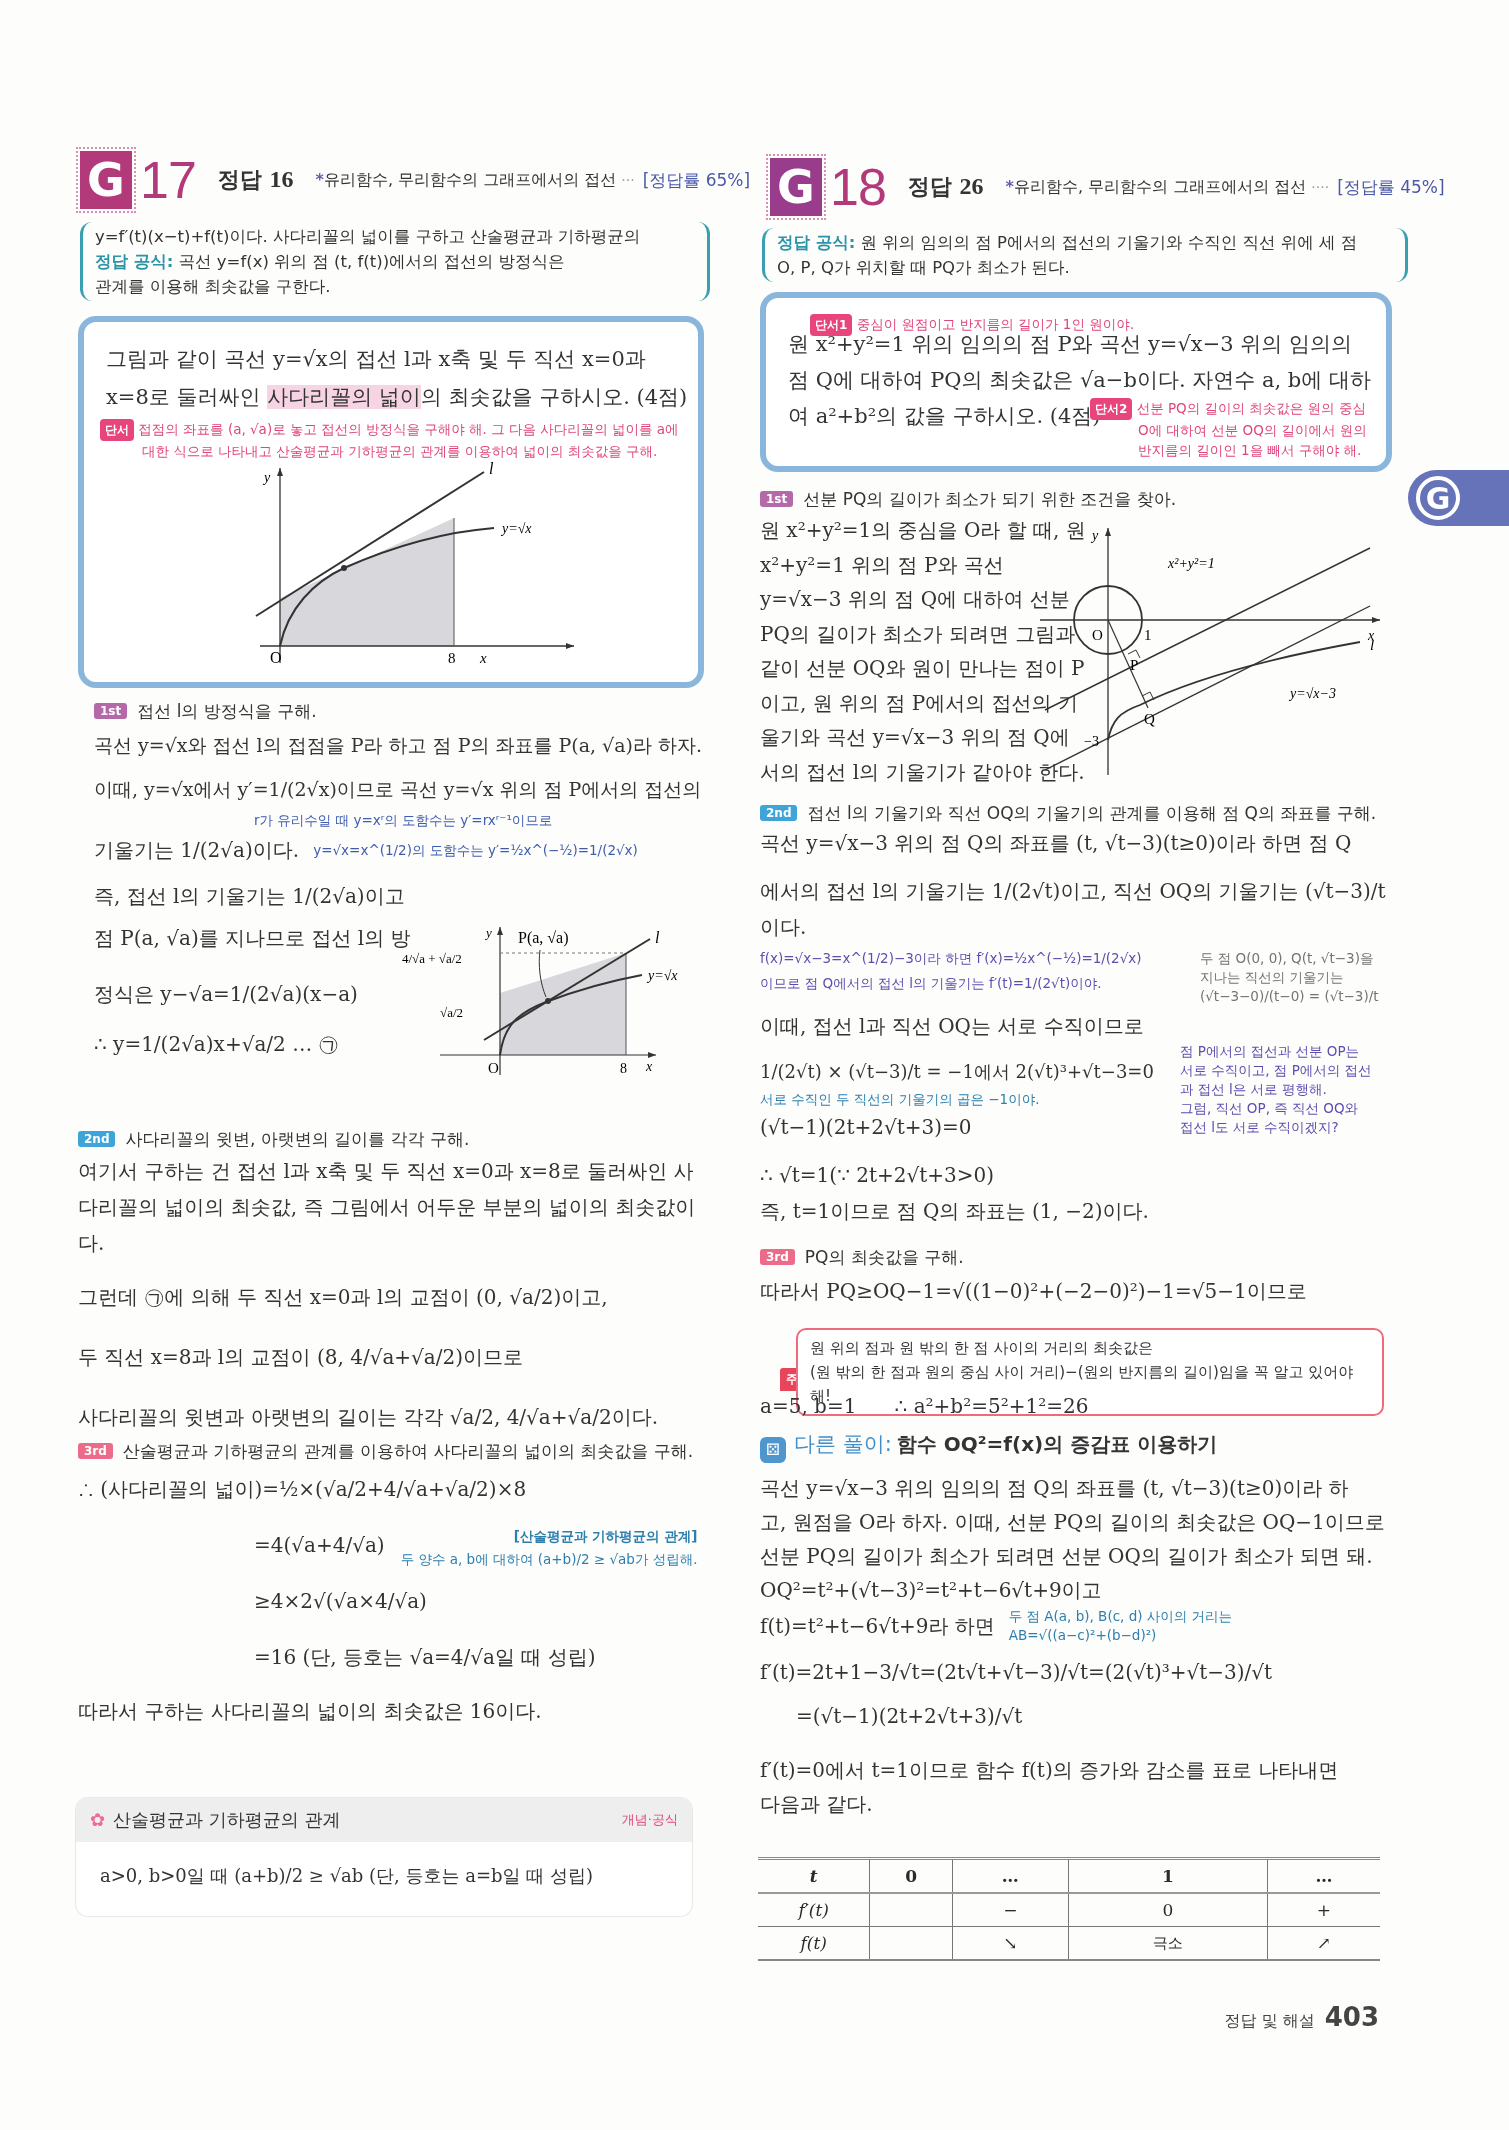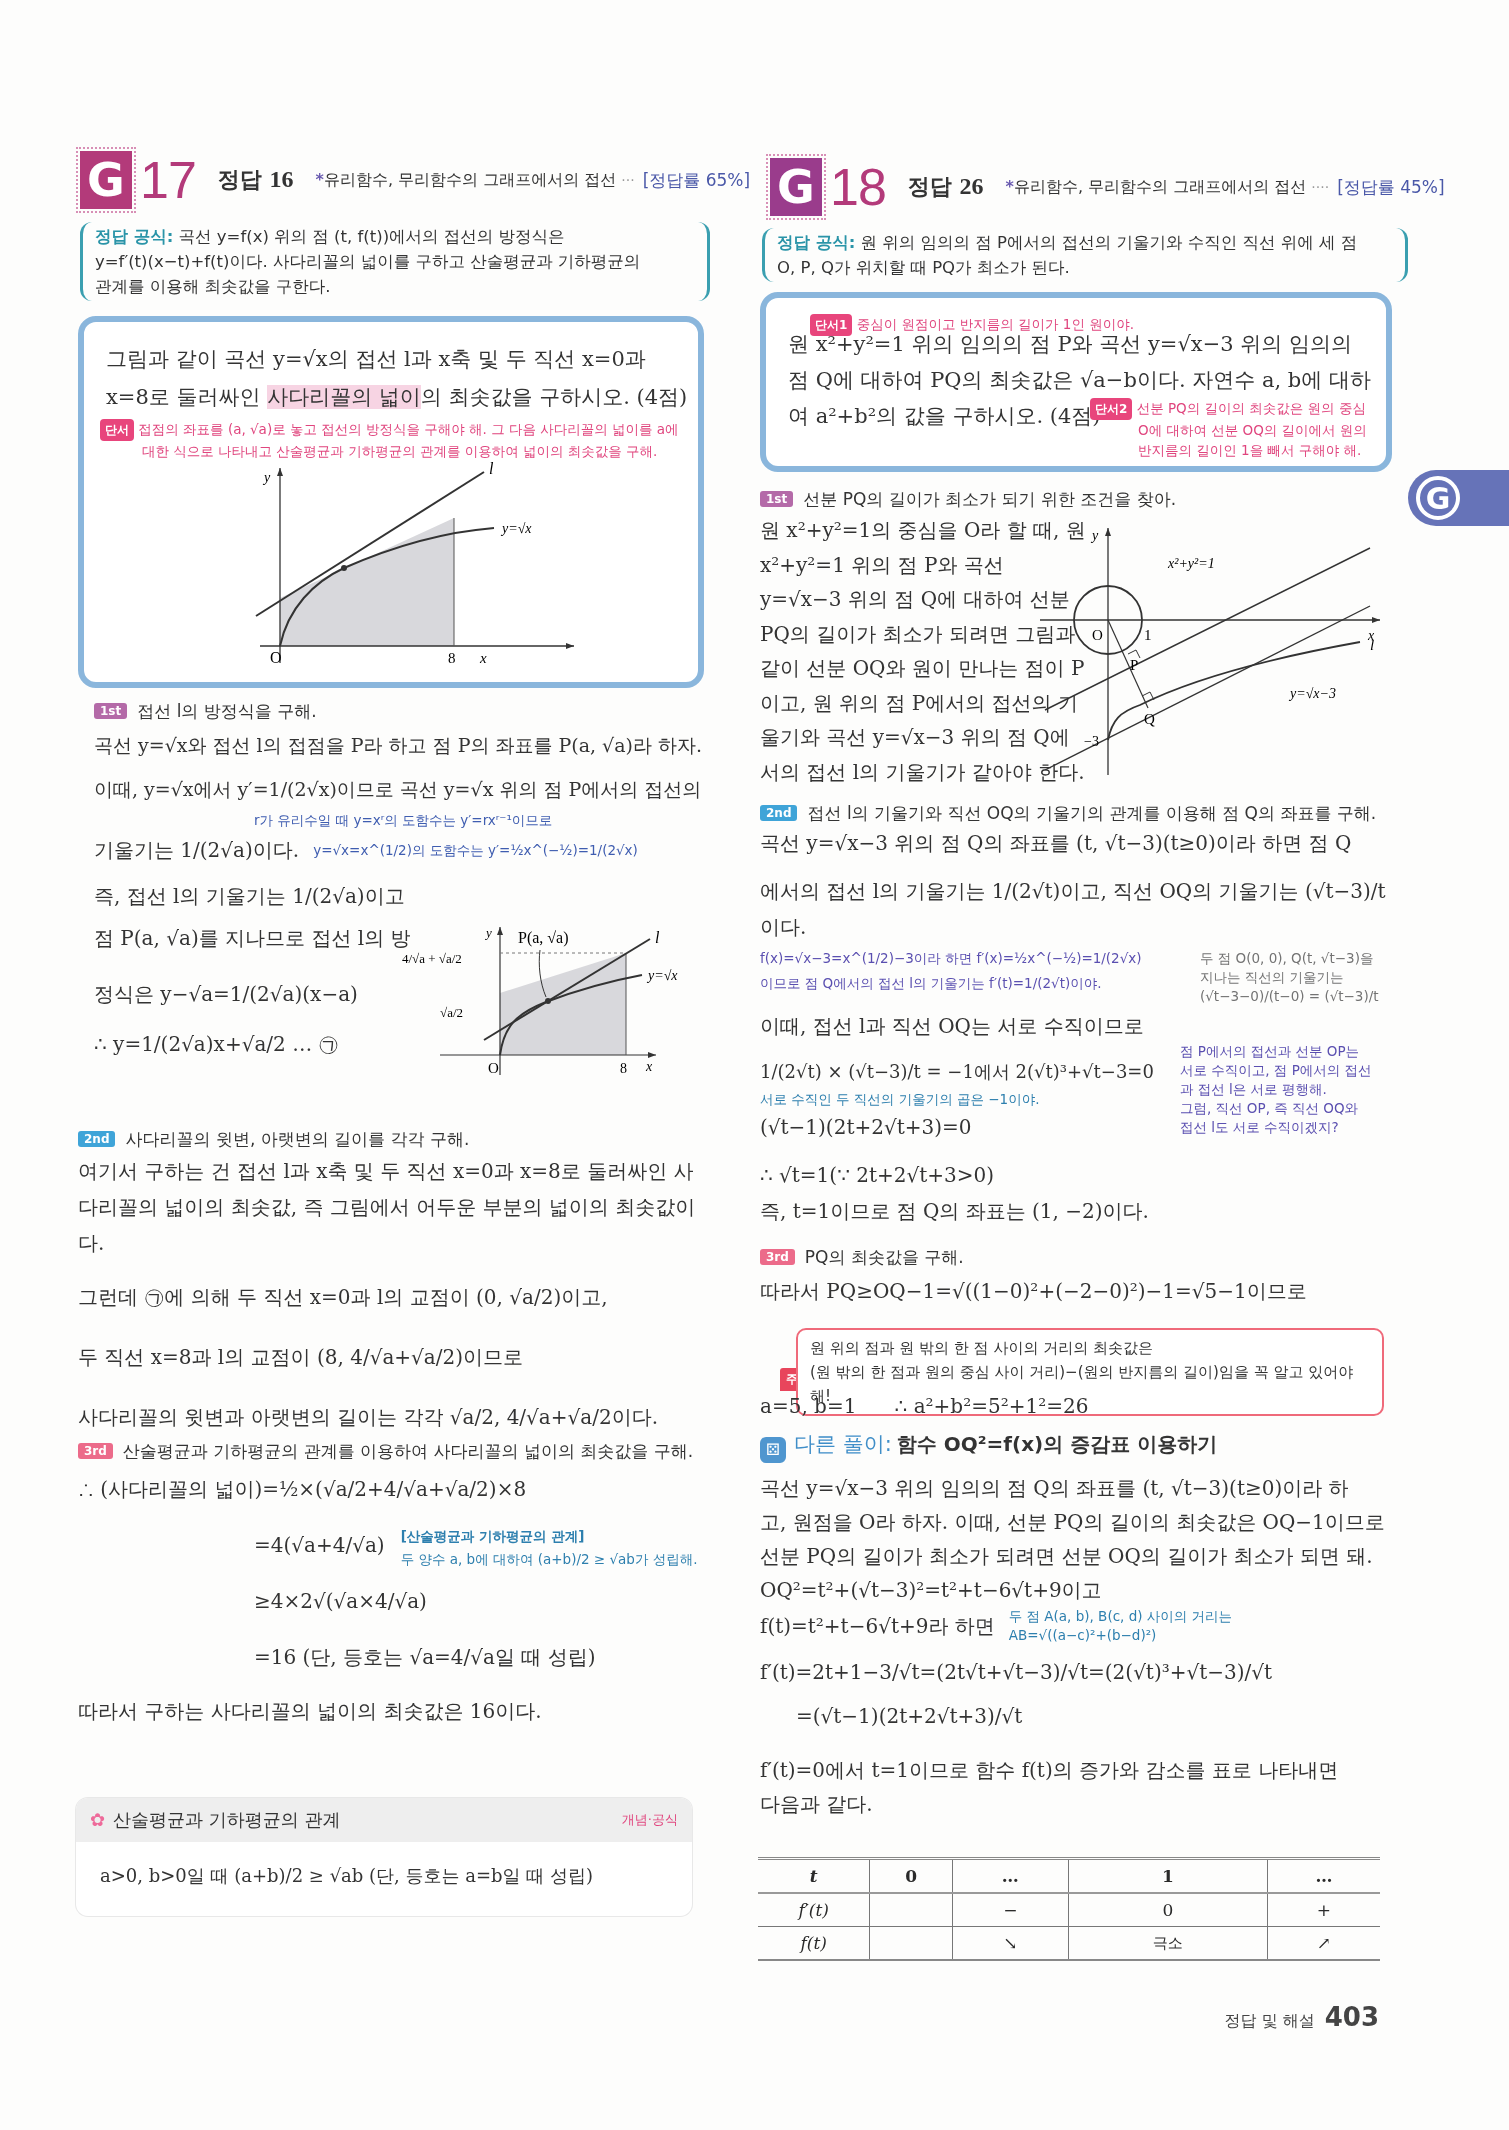--- a/index.html
+++ b/index.html
@@ -73,22 +73,22 @@
 
 <div class="qhead" style="left:80px;top:145px;">
   <div class="gbox">G</div>
   <span class="qnum">17</span>
   <span class="ans"><span>정답</span> <b>16</b></span>
   <span class="topic"><span class="star">*</span><span>유리함수, 무리함수의 그래프에서의 접선</span> <span class="dots">···</span></span>
   <span class="rate">[정답률 65%]</span>
 </div>
 
 <div class="fbox" style="left:80px;top:222px;width:600px;">
+  <div>y=f′(t)(x−t)+f(t)이다. 사다리꼴의 넓이를 구하고 산술평균과 기하평균의</div>
   <div><span class="lbl">정답 공식:</span> <span>곡선 y=f(x) 위의 점 (t, f(t))에서의 접선의 방정식은</span></div>
-  <div>y=f′(t)(x−t)+f(t)이다. 사다리꼴의 넓이를 구하고 산술평균과 기하평균의</div>
   <div>관계를 이용해 최솟값을 구한다.</div>
 </div>
 
 <div class="pbox" style="left:78px;top:316px;width:614px;height:360px;">
   <div class="ptext" style="position:absolute;left:22px;top:18px;">
     <div>그림과 같이 곡선 y=√x의 접선 l과 x축 및 두 직선 x=0과</div>
     <div><span>x=8로 둘러싸인 </span><span class="hl">사다리꼴의 넓이</span><span>의 최솟값을 구하시오. (4점)</span></div>
   </div>
   <div class="clue" style="position:absolute;left:16px;top:97px;width:590px;">
     <span class="tag">단서</span> <span>접점의 좌표를 (a, √a)로 놓고 접선의 방정식을 구해야 해. 그 다음 사다리꼴의 넓이를 a에</span><br>
@@ -162,21 +162,21 @@
     <div style="margin-top:18px;">그런데 ㉠에 의해 두 직선 x=0과 l의 교점이 (0, √a/2)이고,</div>
     <div style="margin-top:24px;">두 직선 x=8과 l의 교점이 (8, 4/√a+√a/2)이므로</div>
     <div style="margin-top:24px;">사다리꼴의 윗변과 아랫변의 길이는 각각 √a/2, 4/√a+√a/2이다.</div>
   </div>
 </div>
 
 <div class="abs" style="left:78px;top:1440px;width:640px;">
   <div class="stitle"><span class="step s3">3rd</span><span>산술평균과 기하평균의 관계를 이용하여 사다리꼴의 넓이의 최솟값을 구해.</span></div>
   <div class="body" style="margin-top:6px;">
     <div style="margin-top:8px;">∴ (사다리꼴의 넓이)=½×(√a/2+4/√a+√a/2)×8</div>
-    <div style="display:flex;align-items:flex-start;margin-top:20px;margin-left:176px;">
+    <div style="display:flex;align-items:flex-start;margin-top:20px;margin-left:176px;text-align:right;">
       <span>=4(√a+4/√a)</span>
       <div class="note note-teal" style="margin-left:16px;">
         <div style="font-weight:bold;">[산술평균과 기하평균의 관계]</div>
         <div style="margin-top:4px;">두 양수 a, b에 대하여 (a+b)/2 ≥ √ab가 성립해.</div>
       </div>
     </div>
     <div style="margin-left:176px;margin-top:14px;">≥4×2√(√a×4/√a)</div>
     <div style="margin-left:176px;margin-top:20px;">=16 (단, 등호는 √a=4/√a일 때 성립)</div>
     <div style="margin-top:18px;">따라서 구하는 사다리꼴의 넓이의 최솟값은 16이다.</div>
   </div>

